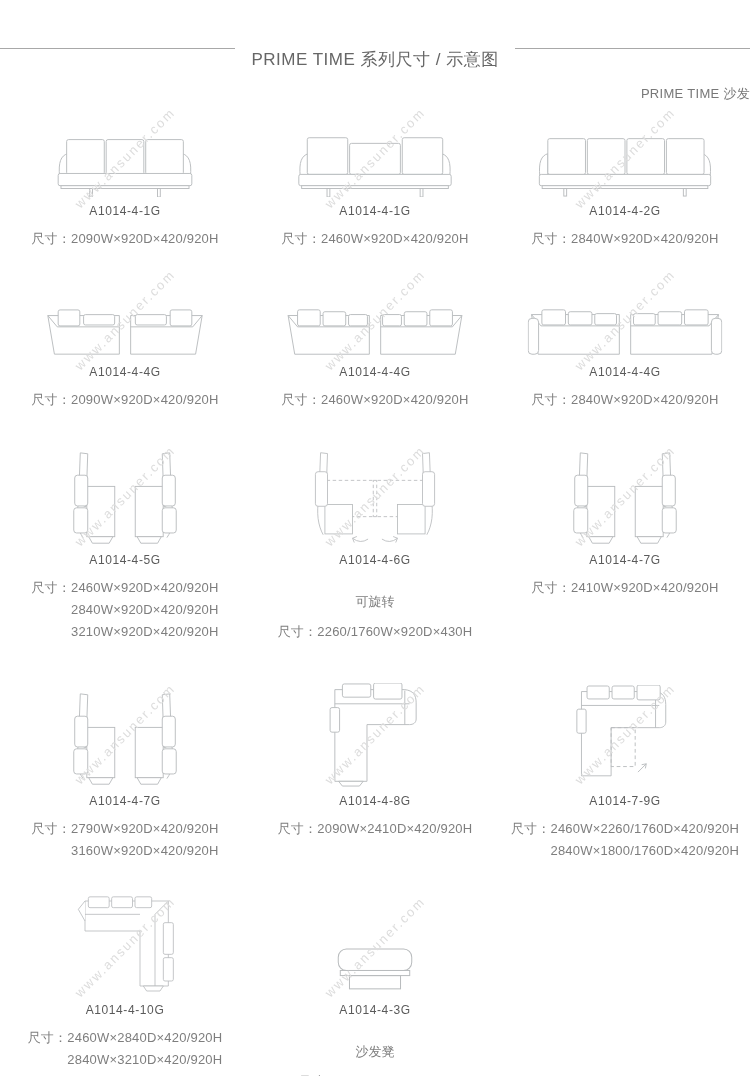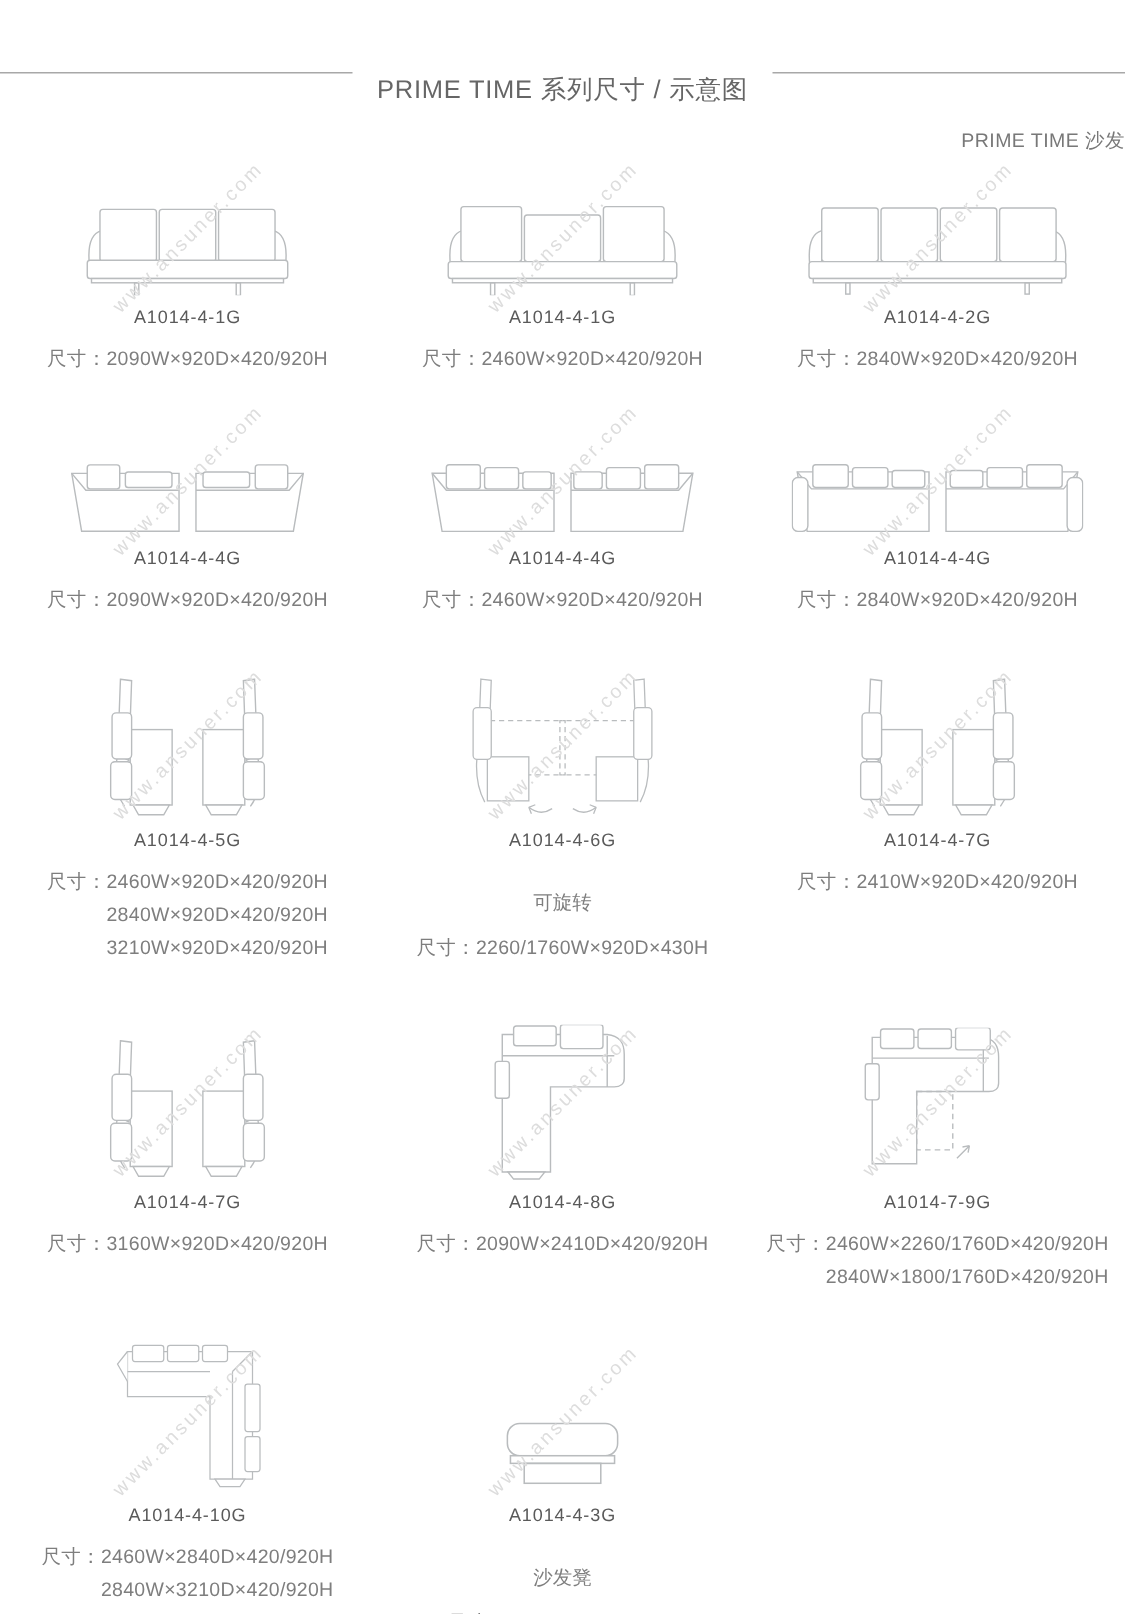--- a/index.html
+++ b/index.html
@@ -367,20 +367,21 @@
       <div class="fig">
         <span class="wm">www.ansuner.com</span>
         <svg class="art" width="140" height="95" viewBox="0 0 150 102">
             <use href="#sidepair"></use>
           </svg>
       </div>
       <div class="model">A1014-4-7G</div>
       <div class="dims">
         <span class="dim-prefix">尺寸：</span>
         <span class="dim-vals">
+          <span>2790W×920D×420/920H</span>
           <span>3160W×920D×420/920H</span>
         </span>
       </div>
     </div>
     <div class="cell">
       <div class="fig">
         <span class="wm">www.ansuner.com</span>
         <svg class="art" width="95" height="104" viewBox="0 0 100 110">
             <use href="#cornerL8"></use>
           </svg>

